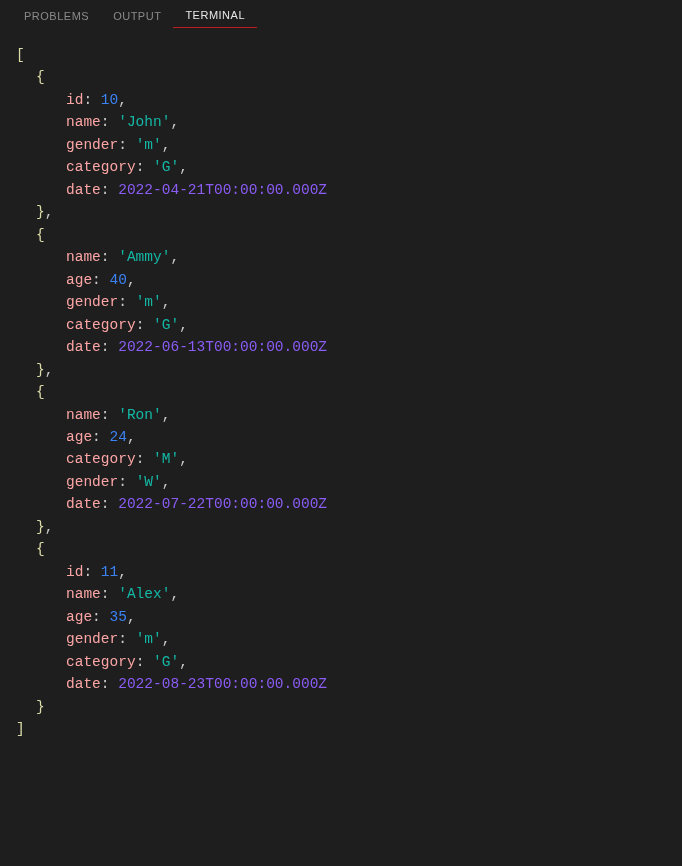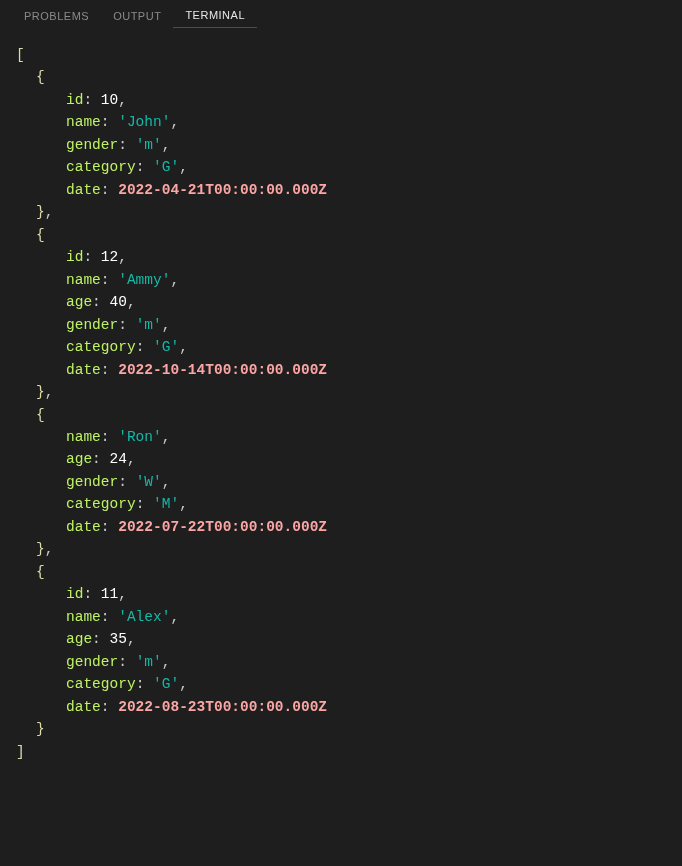--- a/index.html
+++ b/index.html
@@ -40,34 +40,33 @@
       line-height: 1.55;
       font-size: 14.5px;
     }
     .line {
       white-space: pre;
     }
     .bracket {
       color: #dcdcaa;
     }
     .key {
-      color: #bef264;
+      color: #fca5a5;
     }
     .colon {
       color: #cccccc;
     }
     .number {
-      color: #ffffff;
+      color: #3b82f6;
     }
     .string {
       color: #14b8a6;
     }
     .date {
-      color: #fca5a5;
-      font-weight: bold;
+      color: #8b5cf6;
     }
     .comma {
       color: #cccccc;
     }
     .indent1 {
       padding-left: 20px;
     }
     .indent2 {
       padding-left: 50px;
     }
@@ -86,33 +85,32 @@
 
   <div class="line indent1"><span class="bracket">{</span></div>
   <div class="line indent2"><span class="key">id</span><span class="colon">: </span><span class="number">10</span><span class="comma">,</span></div>
   <div class="line indent2"><span class="key">name</span><span class="colon">: </span><span class="string">'John'</span><span class="comma">,</span></div>
   <div class="line indent2"><span class="key">gender</span><span class="colon">: </span><span class="string">'m'</span><span class="comma">,</span></div>
   <div class="line indent2"><span class="key">category</span><span class="colon">: </span><span class="string">'G'</span><span class="comma">,</span></div>
   <div class="line indent2"><span class="key">date</span><span class="colon">: </span><span class="date">2022-04-21T00:00:00.000Z</span></div>
   <div class="line indent1"><span class="bracket">}</span><span class="comma">,</span></div>
 
   <div class="line indent1"><span class="bracket">{</span></div>
-  <div class="line indent2"><span class="key">id</span><span class="colon">: </span><span class="number">12</span><span class="comma">,</span></div>
   <div class="line indent2"><span class="key">name</span><span class="colon">: </span><span class="string">'Ammy'</span><span class="comma">,</span></div>
   <div class="line indent2"><span class="key">age</span><span class="colon">: </span><span class="number">40</span><span class="comma">,</span></div>
   <div class="line indent2"><span class="key">gender</span><span class="colon">: </span><span class="string">'m'</span><span class="comma">,</span></div>
   <div class="line indent2"><span class="key">category</span><span class="colon">: </span><span class="string">'G'</span><span class="comma">,</span></div>
-  <div class="line indent2"><span class="key">date</span><span class="colon">: </span><span class="date">2022-10-14T00:00:00.000Z</span></div>
+  <div class="line indent2"><span class="key">date</span><span class="colon">: </span><span class="date">2022-06-13T00:00:00.000Z</span></div>
   <div class="line indent1"><span class="bracket">}</span><span class="comma">,</span></div>
 
   <div class="line indent1"><span class="bracket">{</span></div>
   <div class="line indent2"><span class="key">name</span><span class="colon">: </span><span class="string">'Ron'</span><span class="comma">,</span></div>
   <div class="line indent2"><span class="key">age</span><span class="colon">: </span><span class="number">24</span><span class="comma">,</span></div>
+  <div class="line indent2"><span class="key">category</span><span class="colon">: </span><span class="string">'M'</span><span class="comma">,</span></div>
   <div class="line indent2"><span class="key">gender</span><span class="colon">: </span><span class="string">'W'</span><span class="comma">,</span></div>
-  <div class="line indent2"><span class="key">category</span><span class="colon">: </span><span class="string">'M'</span><span class="comma">,</span></div>
   <div class="line indent2"><span class="key">date</span><span class="colon">: </span><span class="date">2022-07-22T00:00:00.000Z</span></div>
   <div class="line indent1"><span class="bracket">}</span><span class="comma">,</span></div>
 
   <div class="line indent1"><span class="bracket">{</span></div>
   <div class="line indent2"><span class="key">id</span><span class="colon">: </span><span class="number">11</span><span class="comma">,</span></div>
   <div class="line indent2"><span class="key">name</span><span class="colon">: </span><span class="string">'Alex'</span><span class="comma">,</span></div>
   <div class="line indent2"><span class="key">age</span><span class="colon">: </span><span class="number">35</span><span class="comma">,</span></div>
   <div class="line indent2"><span class="key">gender</span><span class="colon">: </span><span class="string">'m'</span><span class="comma">,</span></div>
   <div class="line indent2"><span class="key">category</span><span class="colon">: </span><span class="string">'G'</span><span class="comma">,</span></div>
   <div class="line indent2"><span class="key">date</span><span class="colon">: </span><span class="date">2022-08-23T00:00:00.000Z</span></div>

